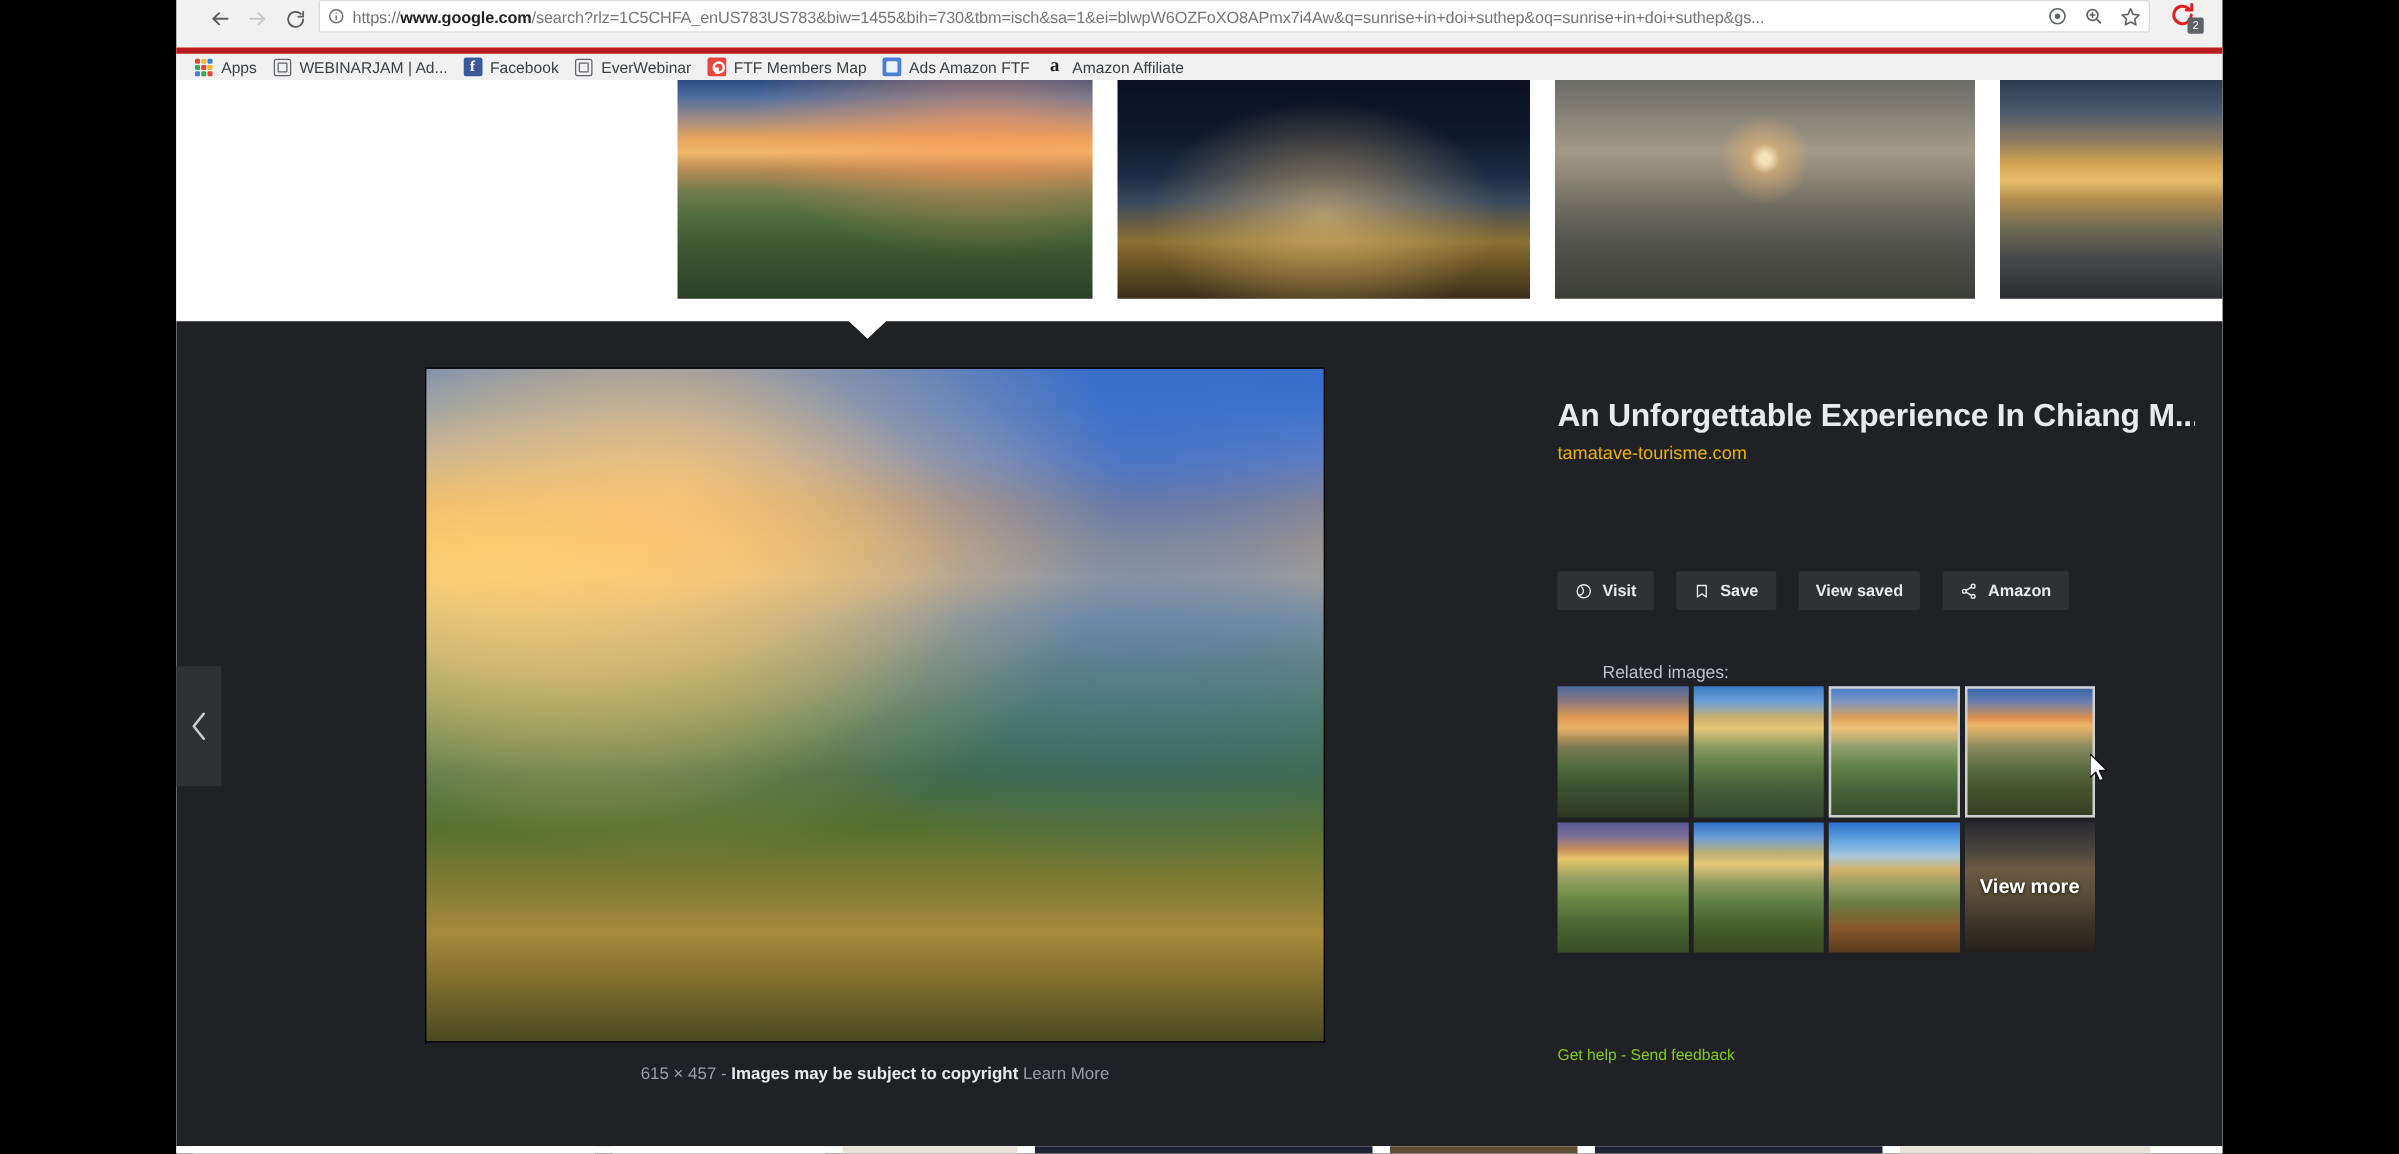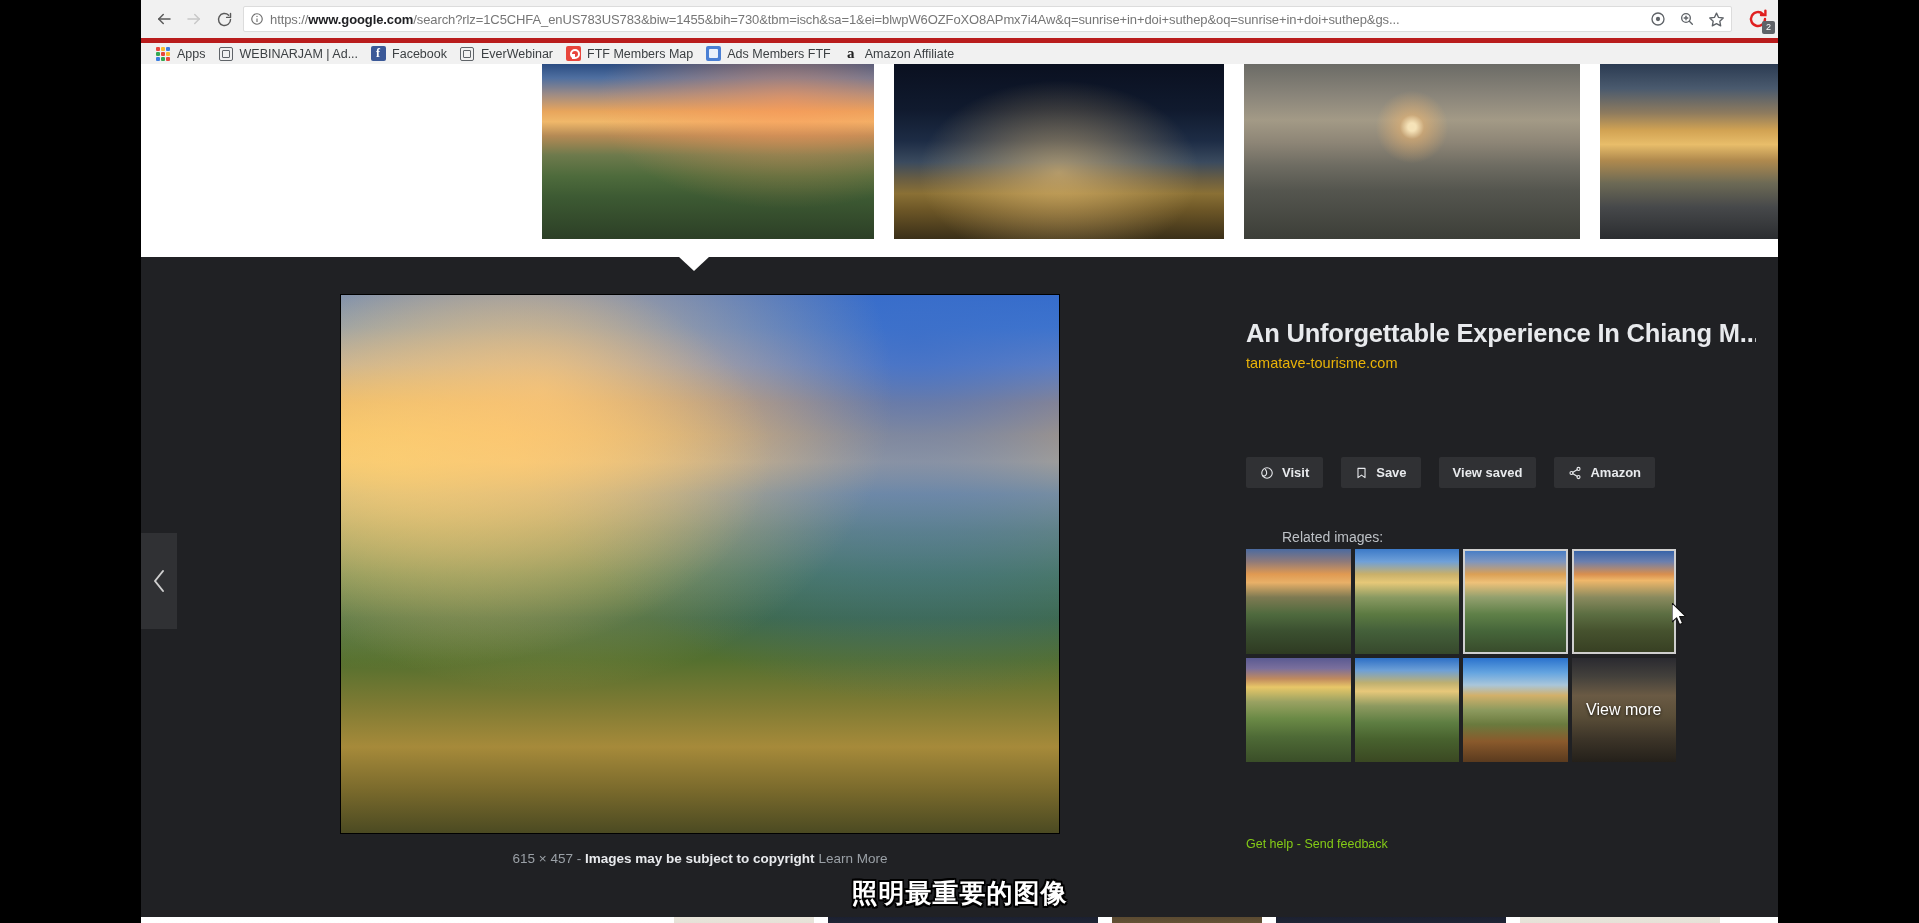--- a/index.html
+++ b/index.html
@@ -11,21 +11,21 @@
   }
   #screen { position: relative; width: 1919px; height: 923px; background: #000; overflow: hidden; }
 
   
   .chrome {
     position: absolute; left: 141px; top: 0; width: 1637px; height: 64px;
     background: #f1f1f1;
   }
   .chrome-toolbar {
     position: relative; height: 38px; width: 100%;
-    display: flex; align-items: center; padding: 0 8px;
+    display: flex; align-items: flex-start; padding: 0 20px;
   }
   .nav-btn {
     width: 30px; height: 30px; display: flex; align-items: center; justify-content: center;
     color: #5a5a5a; font-size: 19px; line-height: 1; flex: 0 0 auto;
   }
   .nav-btn.disabled { color: #c8c8c8; }
   .nav-btn svg { display:block; }
   .omnibox {
     flex: 1 1 auto; height: 26px; background: #fff; border: 1px solid #dcdcdc;
     border-radius: 2px; margin: 0 6px 0 4px;
@@ -140,21 +140,21 @@
     position: absolute; left: 0; top: 292px; width: 430px;
     display: grid; grid-template-columns: repeat(4, 1fr); gap: 4px;
   }
   .rel {
     position: relative; width: 100%; aspect-ratio: 1 / 1; overflow: hidden;
     background: #2b2b2b; cursor: pointer;
   }
   .rel.sel { outline: 2px solid #cfcfcf; outline-offset: -2px; }
   .rel-viewmore {
     position: absolute; inset: 0; display:flex; align-items:center; justify-content:center;
-    color: #fff; font-size: 16px; font-weight: normal; text-align:right; line-height: 19px;
+    color: #fff; font-size: 16px; font-weight: bold; text-align:right; line-height: 19px;
     text-shadow: 0 1px 3px rgba(0,0,0,.8);
   }
   .footer-links { position: absolute; left: 0; top: 580px; font-size: 12.5px; color: #9aa0a6; }
   .footer-links span { color: #84cc16; }
 
   .thumb-strip-bottom {
     position: absolute; left: 0; top: 853px; width: 1637px; height: 70px;
     background: #fff; display: flex; gap: 14px; padding-left: 13px; align-items: flex-start;
   }
   .thumb-strip-bottom .t { height: 70px; flex: 0 0 auto; position: relative; overflow: hidden; }
@@ -345,21 +345,21 @@
         <span class="fav">
             <span class="fav-pin"></span>
           </span>
         <span>FTF Members Map</span>
       </div>
 
       <div class="bm">
         <span class="fav">
             <span class="fav-ads"></span>
           </span>
-        <span>Ads Members FTF</span>
+        <span>Ads Amazon FTF</span>
       </div>
 
       <div class="bm">
         <span class="fav">
             <span class="fav-amz">a</span>
           </span>
         <span>Amazon Affiliate</span>
       </div>
 
     </div>
@@ -473,21 +473,20 @@
       </div>
       <div class="t img-tan" style="width:140px"></div>
       <div class="t img-dark-silh" style="width:270px"></div>
       <div class="t img-darkgold" style="width:150px"></div>
       <div class="t img-dark-silh" style="width:230px"></div>
       <div class="t img-tan" style="width:200px"></div>
     </div>
 
   </div>
 
-  <div class="subtitle">照明最重要的图像</div>
 
   <div class="cursor" style="left:1672px; top:603px;">
     <svg width="18" height="26" viewBox="0 0 18 26">
       <polygon points="0,0 0,19 4.6,14.8 7.6,21.6 10.6,20.2 7.6,13.6 13.4,13.2" fill="#fff" stroke="#111" stroke-width="1.1" stroke-linejoin="round"></polygon>
     </svg>
   </div>
 
 </div>
 
 </body></html>

